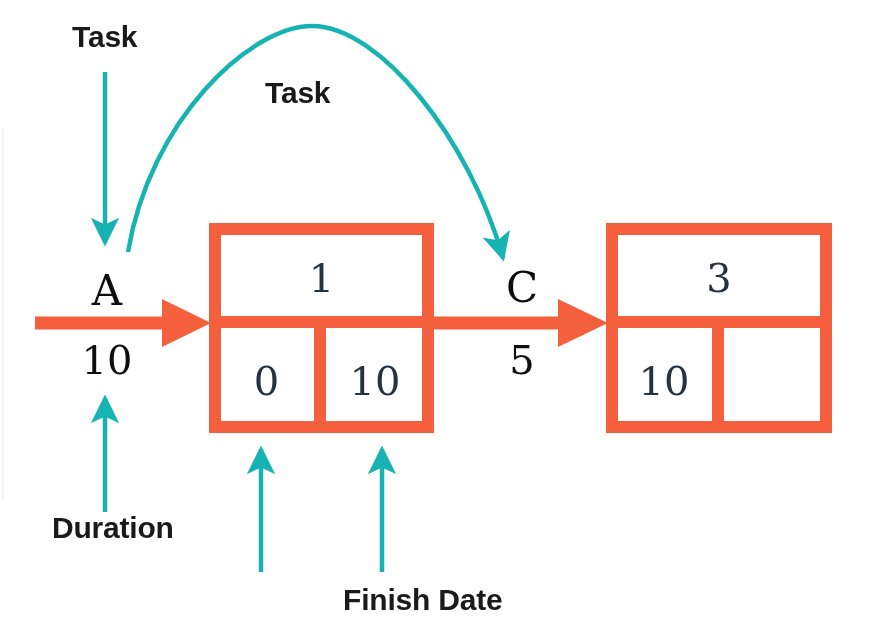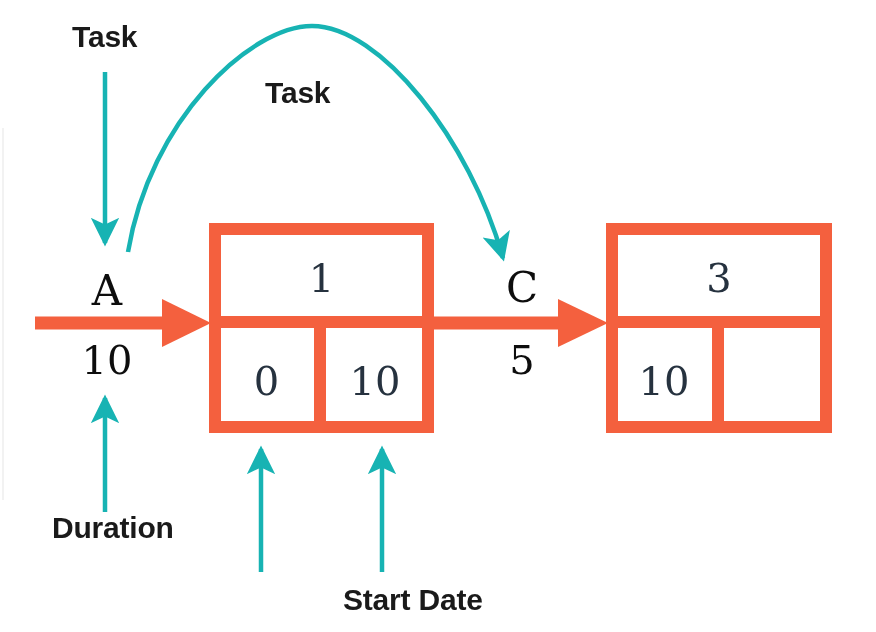--- a/index.html
+++ b/index.html
@@ -113,21 +113,21 @@
     <line x1="382" y1="572" x2="382" y2="449" stroke="#17B3B3" stroke-width="4.5" marker-end="url(#teal-arrowhead)"></line>
   </svg>
 
   <div class="lbl callout" style="left:72px; top:22px;">Task</div>
 
   <div class="lbl callout" style="left:265px; top:78px;">Task</div>
 
   <div class="lbl callout" style="left:52px; top:513px;">Duration</div>
 
 
-  <div class="lbl callout" style="left:343px; top:585px;">Start Date</div>
+  <div class="lbl callout" style="left:343px; top:585px;">Finish Date</div>
 
   <div class="cell-center taskletter" style="left:78px; top:268px; width:58px; height:44px;">A</div>
   <div class="cell-center taskdur" style="left:78px; top:338px; width:58px; height:44px;">10</div>
 
   <div class="cell-center taskletter" style="left:497px; top:265px; width:50px; height:44px;">C</div>
   <div class="cell-center taskdur" style="left:497px; top:338px; width:50px; height:44px;">5</div>
 
   <div class="cell-center boxnum" style="left:215px; top:240px; width:213px; height:76px;">1</div>
   <div class="cell-center boxnum" style="left:215px; top:336px; width:103px; height:90px;">0</div>
   <div class="cell-center boxnum" style="left:322px; top:336px; width:106px; height:90px;">10</div>

